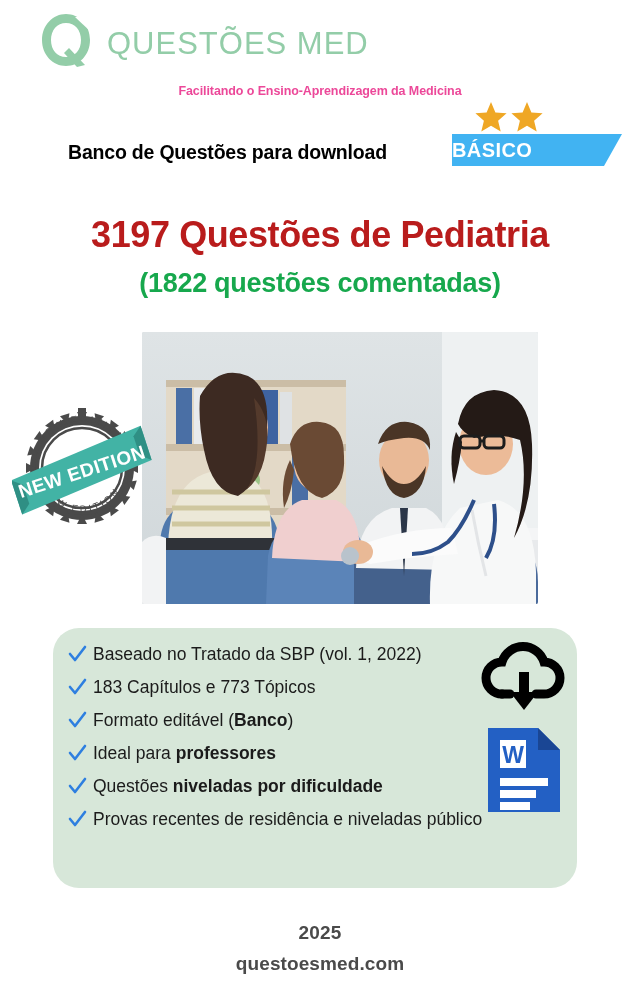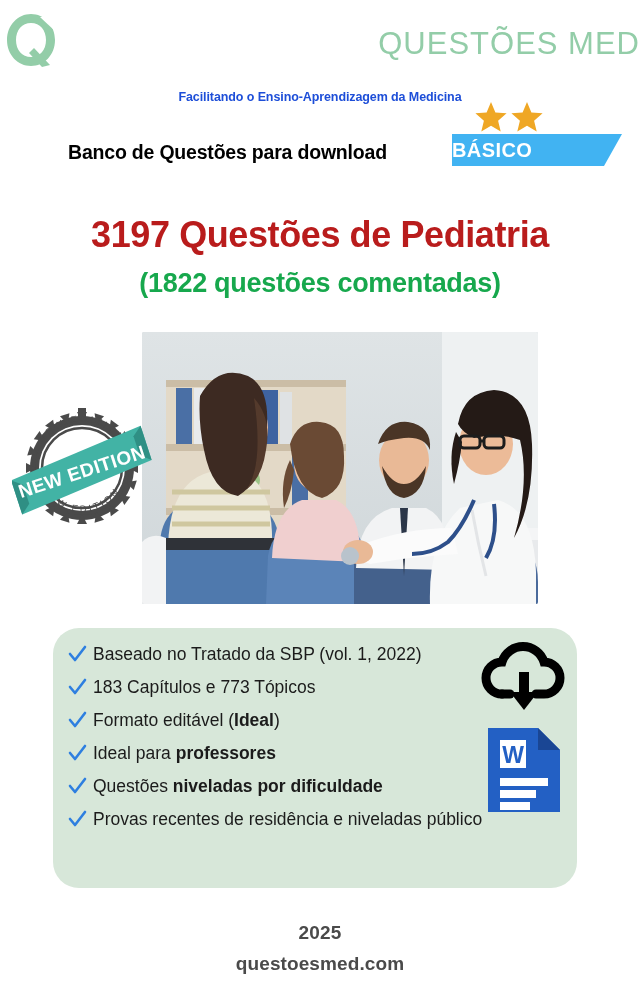--- a/index.html
+++ b/index.html
@@ -19,42 +19,43 @@
   .logo-block {
     position: absolute;
     top: 8px;
     left: 0;
     width: 640px;
     text-align: center;
   }
   .logo-row {
     display: flex;
     align-items: center;
-    justify-content: space-between;
-    gap: 26px;
+    justify-content: flex-start;
+    gap: 10px;
     height: 66px;
+    padding-left: 35px;
   }
   .logo-mark {
     width: 62px;
     height: 62px;
     flex: none;
   }
   .logo-word {
     font-size: 31px;
     letter-spacing: 1px;
     color: #93CDA8;
     font-weight: 400;
     line-height: 1;
     padding-top: 4px;
   }
   .logo-tagline {
-    margin-top: 16px;
+    margin-top: 10px;
     font-size: 12.5px;
     font-weight: bold;
-    color: #1d4ed8;
+    color: #ec4899;
     letter-spacing: -0.1px;
   }
 
   
   .headline-row {
     position: absolute;
     top: 136px;
     left: 0;
     width: 640px;
     height: 44px;
@@ -469,21 +470,21 @@
         </svg>
     </span>
     <span class="ftext">183 Capítulos e 773 Tópicos</span>
   </div>
   <div class="feature-item">
     <span class="chk">
       <svg viewBox="0 0 20 20" width="20" height="20">
           <path d="M3 10 L8 16 L18 3" stroke="#2E7FE0" stroke-width="2.6" fill="none" stroke-linecap="round" stroke-linejoin="round"></path>
         </svg>
     </span>
-    <span class="ftext">Formato editável (<b>Ideal</b>)</span>
+    <span class="ftext">Formato editável (<b>Banco</b>)</span>
   </div>
   <div class="feature-item">
     <span class="chk">
       <svg viewBox="0 0 20 20" width="20" height="20">
           <path d="M3 10 L8 16 L18 3" stroke="#2E7FE0" stroke-width="2.6" fill="none" stroke-linecap="round" stroke-linejoin="round"></path>
         </svg>
     </span>
     <span class="ftext">Ideal para <b>professores</b></span>
   </div>
   <div class="feature-item">

